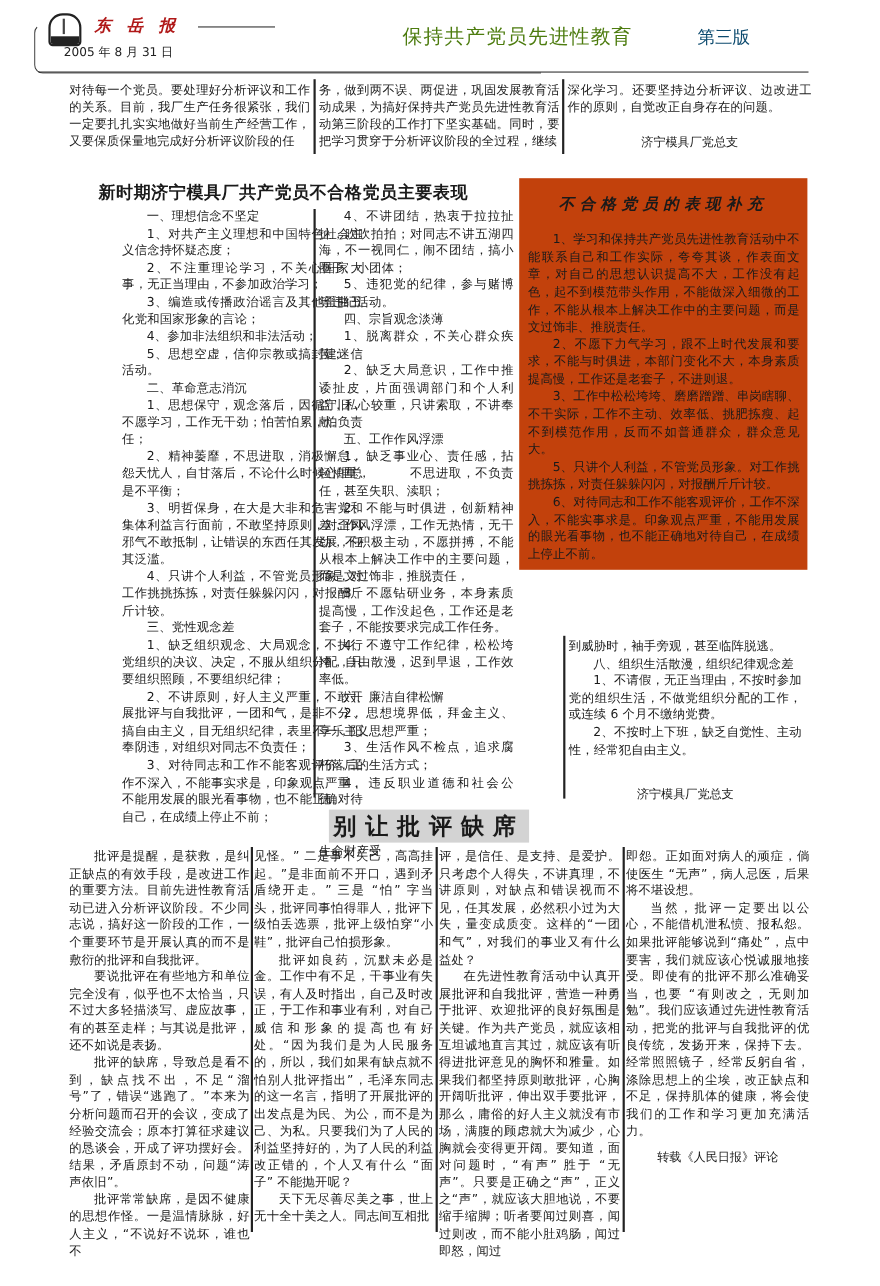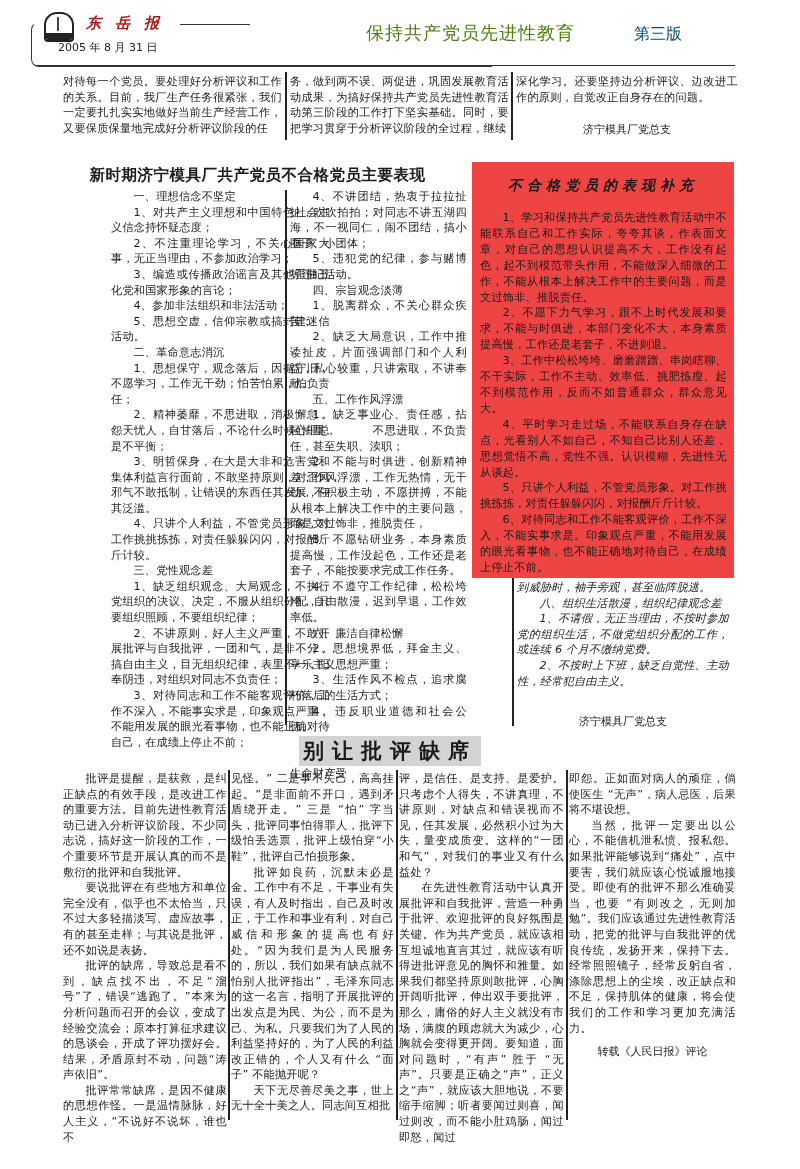--- a/index.html
+++ b/index.html
@@ -27,25 +27,25 @@
   #slogan { position:absolute; left:336px; top:11px; font-size:18px; color:#4d7c0f; letter-spacing:1px; }
   #edition { position:absolute; left:604px; top:14px; font-size:16px; color:#0c4a6e; }
 
   
   .vline { position:absolute; background:#222; }
 
   
   #a1-title { left:60px; top:165px; width:395px; text-align:center; font-weight:bold; font-size:15.5px; letter-spacing:0.5px; }
   #a1-col1 { left:63px; top:189px; width:219px;margin-left:48px; }
   #a1-col2 { left:290px; top:189px; width:177px; }
-  #a1-col3 { left:517px; top:580px; width:212px;font-style:italic; }
+  #a1-col3 { left:517px; top:580px; width:212px; }
   #a1-sign { left:517px; top:714px; width:212px; text-align:center; font-size:11px; }
 
   
-  #sidebar { left:472px; top:162px; width:262px; height:416px; background:#ef4444; }
+  #sidebar { left:472px; top:162px; width:262px; height:356px; background:#c2410c; }
   #sidebar-title { position:absolute; left:0; right:0; top:15px; text-align:center; font-family:"DejaVu Serif","Liberation Serif",serif;
     font-weight:bold; font-style:italic; font-size:14px; letter-spacing:5px; }
   #sidebar-body { position:absolute; left:8px; top:48px; width:247px; font-size:11.2px; line-height:15.9px; }
 
   
   #a2-title { left:299px; top:736px; padding:1px 4px; background:#d3d3d3; font-size:21px; font-weight:bold; letter-spacing:8px; }
   #a2-col1 { left:63px; top:771px; width:164px; }
   #a2-col2 { left:231px; top:771px; width:163px; }
   #a2-col3 { left:399px; top:771px; width:165px; }
   #a2-col4 { left:569px; top:771px; width:167px; }
@@ -126,21 +126,20 @@
     <p>2、不按时上下班，缺乏自觉性、主动性，经常犯自由主义。</p>
   </div>
 <div id="a1-sign" class="abs">济宁模具厂党总支</div>
 
 <div id="sidebar" class="abs">
   <div id="sidebar-title">不合格党员的表现补充</div>
   <div id="sidebar-body" class="txt">
       <p>1、学习和保持共产党员先进性教育活动中不能联系自己和工作实际，夸夸其谈，作表面文章，对自己的思想认识提高不大，工作没有起色，起不到模范带头作用，不能做深入细微的工作，不能从根本上解决工作中的主要问题，而是文过饰非、推脱责任。</p>
       <p>2、不愿下力气学习，跟不上时代发展和要求，不能与时俱进，本部门变化不大，本身素质提高慢，工作还是老套子，不进则退。</p>
       <p>3、工作中松松垮垮、磨磨蹭蹭、串岗瞎聊、不干实际，工作不主动、效率低、挑肥拣瘦、起不到模范作用，反而不如普通群众，群众意见大。</p>
-      <p>4、平时学习走过场，不能联系自身存在缺点，光看别人不如自己，不知自己比别人还差，思想觉悟不高，党性不强。认识模糊，先进性无从谈起。</p>
       <p>5、只讲个人利益，不管党员形象。对工作挑挑拣拣，对责任躲躲闪闪，对报酬斤斤计较。</p>
       <p>6、对待同志和工作不能客观评价，工作不深入，不能实事求是。印象观点严重，不能用发展的眼光看事物，也不能正确地对待自己，在成绩上停止不前。</p>
     </div>
 </div>
 
 <div id="a2-title" class="abs">别让批评缺席</div>
 <div id="a2-col1" class="abs txt">
     <p>批评是提醒，是获救，是纠正缺点的有效手段，是改进工作的重要方法。目前先进性教育活动已进入分析评议阶段。不少同志说，搞好这一阶段的工作，一个重要环节是开展认真的而不是敷衍的批评和自我批评。</p>
     <p>要说批评在有些地方和单位完全没有，似乎也不太恰当，只不过大多轻描淡写、虚应故事，有的甚至走样；与其说是批评，还不如说是表扬。</p>
     <p>批评的缺席，导致总是看不到，缺点找不出，不足“溜号”了，错误“逃跑了。”本来为分析问题而召开的会议，变成了经验交流会；原本打算征求建议的恳谈会，开成了评功摆好会。结果，矛盾原封不动，问题“涛声依旧”。</p>

